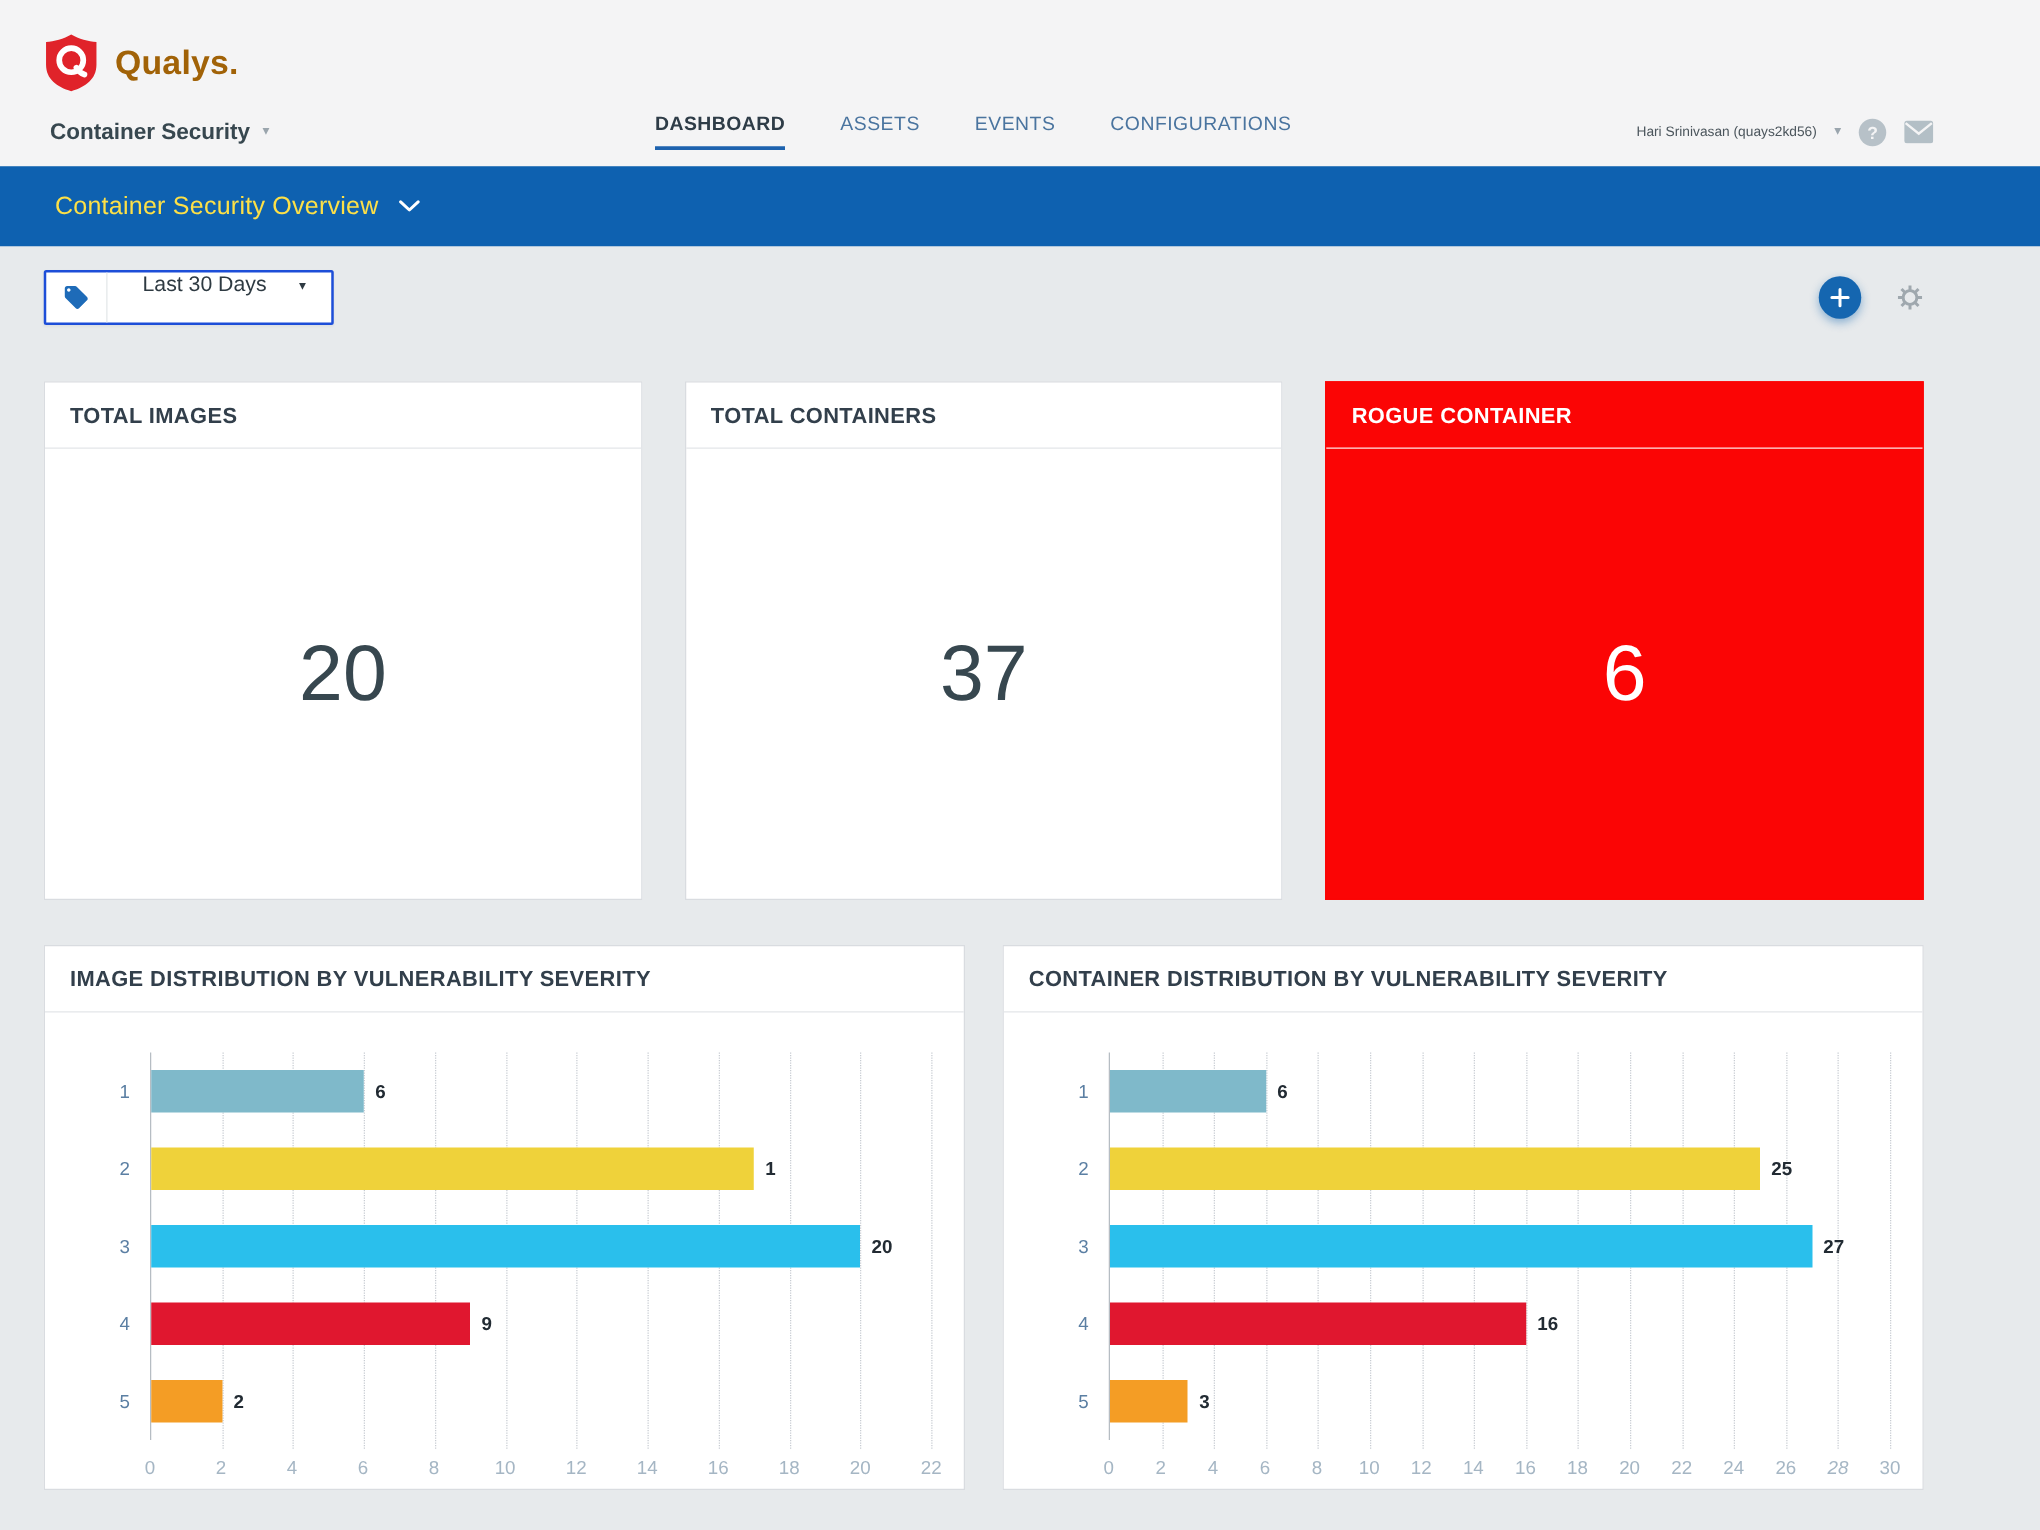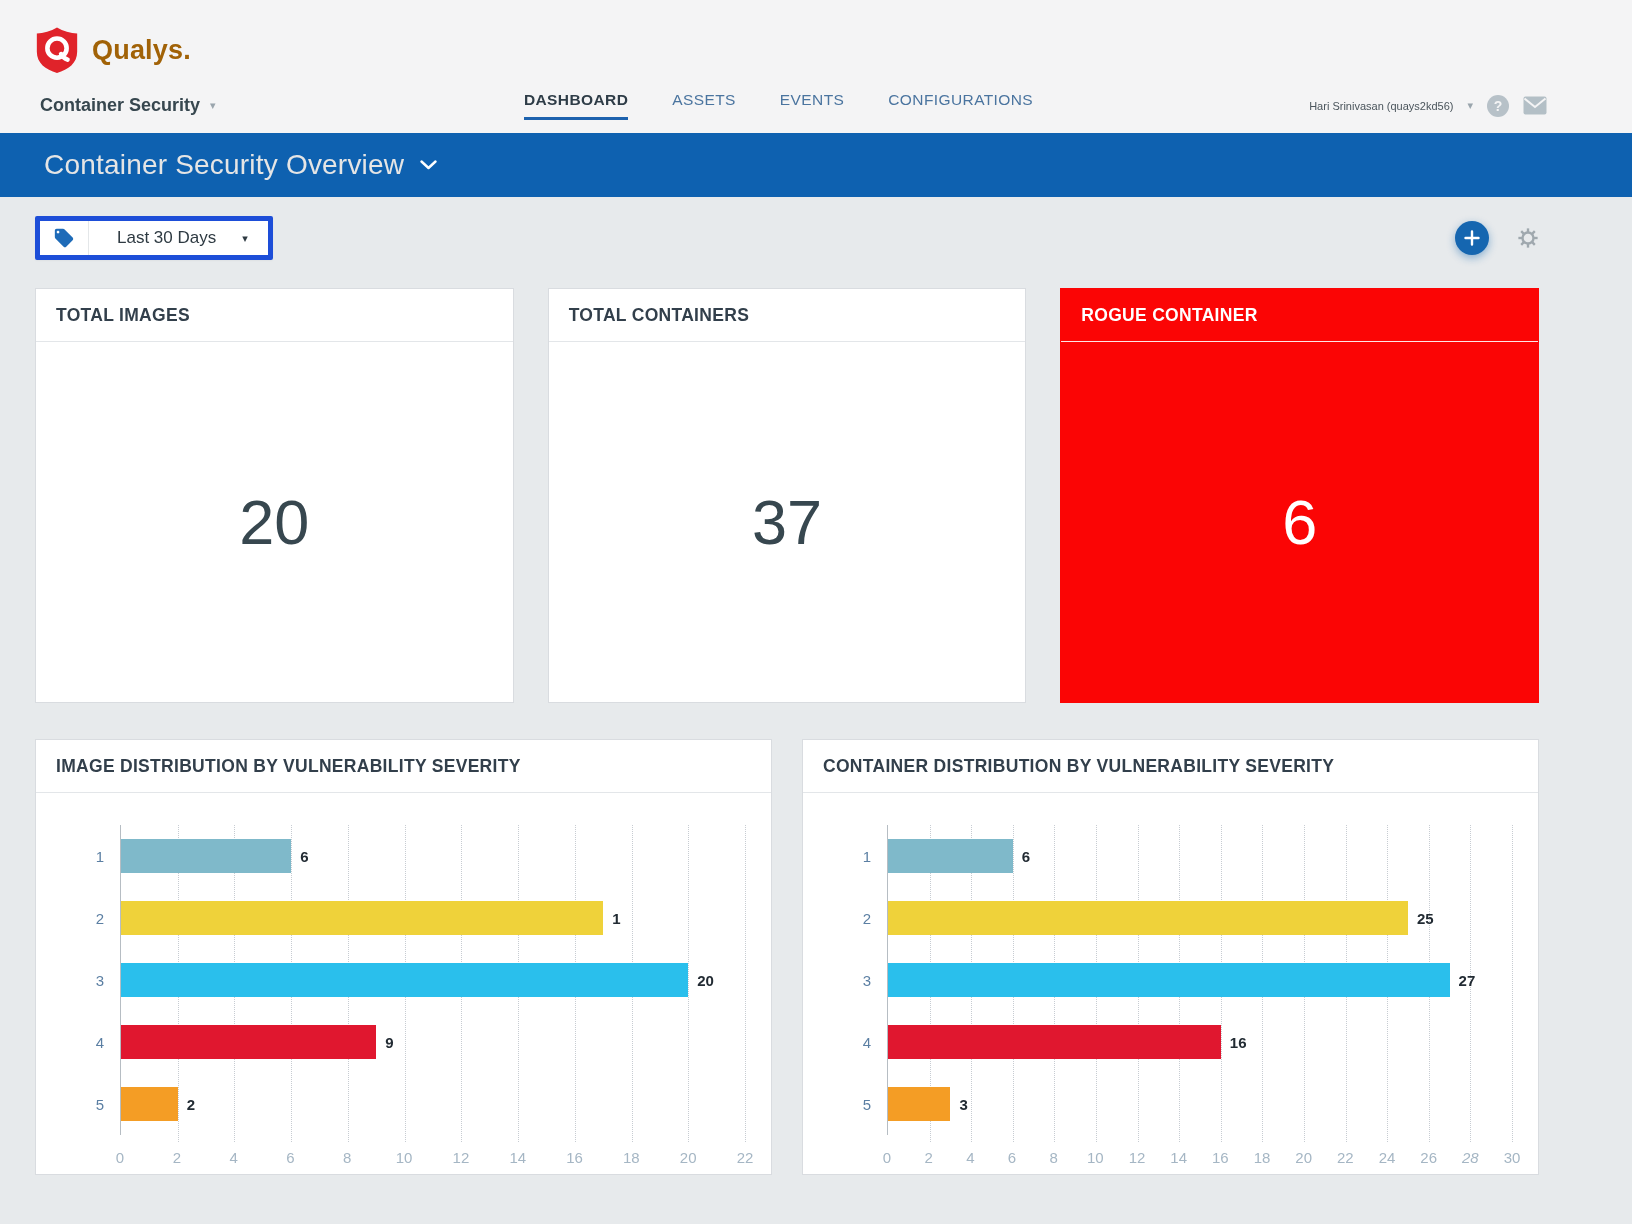--- a/index.html
+++ b/index.html
@@ -26,38 +26,38 @@
   .tabs { flex: 1; display: flex; justify-content: center; gap: 44px; align-items: flex-end; }
   .tab { font-size: 15.5px; letter-spacing: 0.4px; color: #4a749f; padding-bottom: 8px; border-bottom: 3px solid transparent; cursor: pointer; font-weight: 400; }
   .tab.active { color: #2e3c47; font-weight: 700; border-bottom-color: #1d62ae; }
   .user-area { display: flex; align-items: center; gap: 14px; min-width: 330px; justify-content: flex-end; }
   .user-name { font-size: 11px; color: #4b555c; }
   .help-icon { width: 22px; height: 22px; border-radius: 50%; background: #b7c1c8; color: #f4f4f5; font-size: 14px; font-weight: 700; display: flex; align-items: center; justify-content: center; cursor: pointer; }
   .mail-icon { display: flex; align-items: center; cursor: pointer; }
 
   
   .blue-bar { height: 64px; background: var(--header-blue, #0e61b0); display: flex; align-items: center; padding-left: 44px; gap: 16px; }
-  .blue-bar-title { color: #e5e5e5; font-size: 28px; font-weight: 400; letter-spacing: 0.2px; }
+  .blue-bar-title { color: #fde047; font-size: 20px; font-weight: 400; letter-spacing: 0.2px; }
   .blue-bar .chev { display: flex; align-items: center; cursor: pointer; }
 
   
   .content { padding: 0 93px 0 35px; }
 
   .filter-row { margin-top: 18px; display: flex; align-items: center; justify-content: space-between; height: 46px; }
-  .filter-box { display: flex; align-items: center; background: #ffffff; border: 5px solid #1d4ed8; border-radius: 2px; height: 44px; box-shadow: 0 1px 2px rgba(0,0,0,0.04); cursor: pointer; }
+  .filter-box { display: flex; align-items: flex-start; background: #ffffff; border: 2px solid #1d4ed8; border-radius: 2px; height: 44px; box-shadow: 0 1px 2px rgba(0,0,0,0.04); cursor: pointer; }
   .tag-cell { width: 49px; height: 100%; display: flex; align-items: center; justify-content: center; border-right: 1px solid #e4e7e9; }
   .range-cell { display: flex; align-items: center; gap: 26px; padding: 0 20px 0 28px; }
   .range-label { font-size: 17px; color: #2e3a42; }
   .range-caret { color: #2e3a42; font-size: 11px; }
   .filter-actions { display: flex; align-items: center; gap: 28px; }
   .add-btn { width: 34px; height: 34px; border-radius: 50%; background: #1566b0; border: none; display: flex; align-items: center; justify-content: center; cursor: pointer; box-shadow: 0 3px 8px rgba(21,102,176,0.45); }
   .gear-btn { background: none; border: none; cursor: pointer; display: flex; align-items: center; }
 
   
-  .stat-grid { margin-top: 27px; display: grid; grid-template-columns: repeat(3, 1fr); gap: 34px; }
+  .stat-grid { margin-top: 44px; display: grid; grid-template-columns: repeat(3, 1fr); gap: 34px; }
   .card { background: #ffffff; border: 1px solid #d9dce0; height: 415px; display: flex; flex-direction: column; }
   .card-header { height: 53px; flex: 0 0 53px; display: flex; align-items: center; padding: 0 20px; border-bottom: 1px solid #e3e6e9; }
   .card-title { font-size: 17.5px; font-weight: 700; color: #323f4b; letter-spacing: 0.3px; }
   .card-body { flex: 1; display: flex; align-items: center; justify-content: center; }
   .big-number { font-size: 63px; font-weight: 400; color: #37474f; }
   .card.red { background: var(--card-red, #fb0505); border-color: var(--card-red, #fb0505); }
   .card.red .card-header { border-bottom-color: rgba(255,255,255,0.9); }
   .card.red .card-title { color: #ffffff; }
   .card.red .big-number { color: #ffffff; }
 

